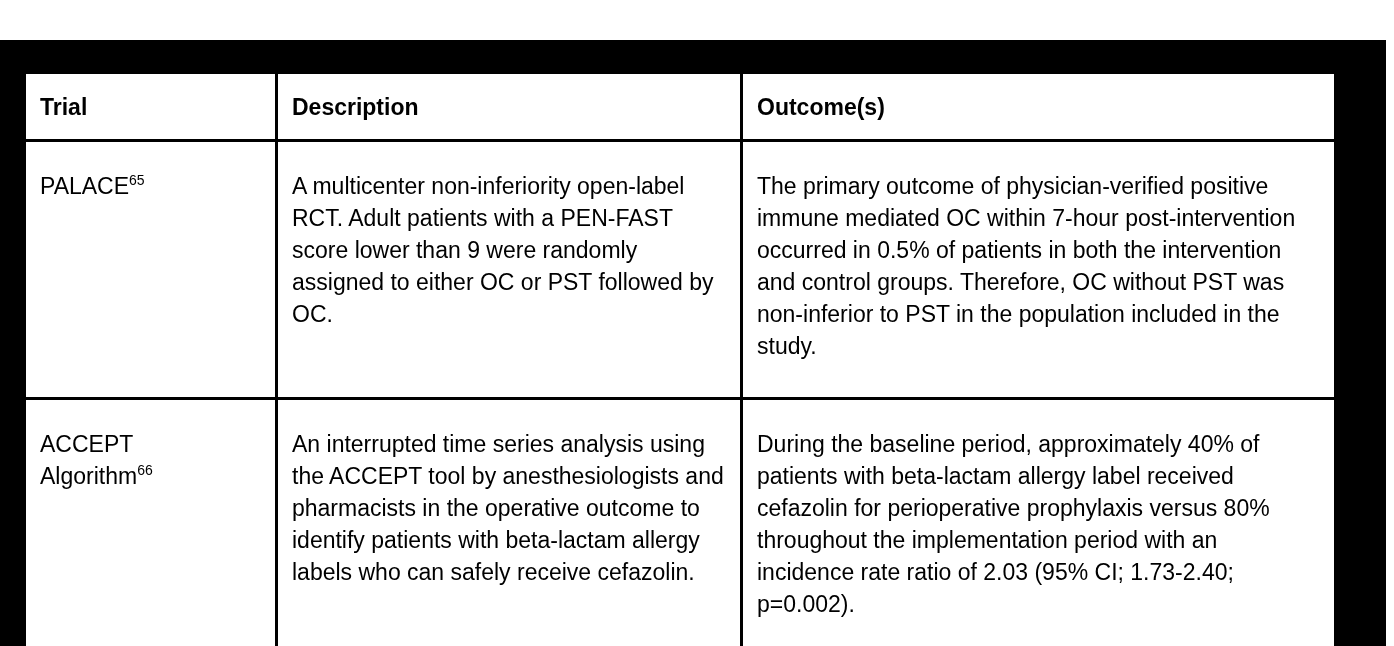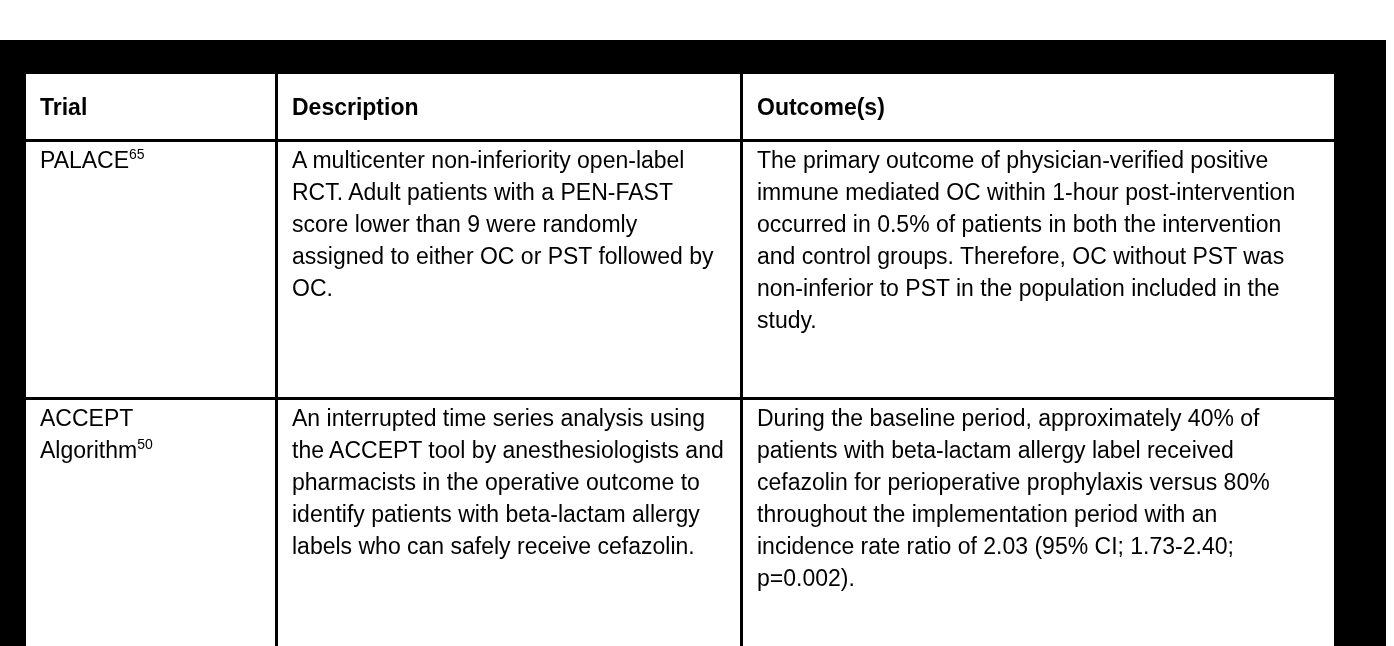--- a/index.html
+++ b/index.html
@@ -42,21 +42,21 @@
   table.trial-table th {
     font-weight: bold;
     text-align: left;
     vertical-align: middle;
     padding: 6px 14px;
     height: 53px;
   }
   table.trial-table td {
     vertical-align: top;
     text-align: left;
-    padding: 2px 14px;
+    padding: 28px 14px;
   }
   tr.data-row-1 { height: 258px; }
   tr.data-row-2 { height: 258px; }
   td.justified { text-align: justify; }
   .trial-name { white-space: pre-line; }
   sup.ref {
     font-size: 14px;
     line-height: 0;
     vertical-align: super;
   }
@@ -77,25 +77,25 @@
         <th>Description</th>
         <th>Outcome(s)</th>
       </tr>
     </thead>
     <tbody>
       <tr class="data-row-1">
         <td>
           <span class="trial-name">PALACE</span><sup class="ref">65</sup>
         </td>
         <td class="justified">A multicenter non-inferiority open-label RCT. Adult patients with a PEN-FAST score lower than 9 were randomly assigned to either OC or PST followed by OC.</td>
-        <td>The primary outcome of physician-verified positive immune mediated OC within 1-hour post-intervention occurred in 0.5% of patients in both the intervention and control groups. Therefore, OC without PST was non-inferior to PST in the population included in the study.</td>
+        <td>The primary outcome of physician-verified positive immune mediated OC within 7-hour post-intervention occurred in 0.5% of patients in both the intervention and control groups. Therefore, OC without PST was non-inferior to PST in the population included in the study.</td>
       </tr>
       <tr class="data-row-2">
         <td>
           <span class="trial-name">ACCEPT
-Algorithm</span><sup class="ref">50</sup>
+Algorithm</span><sup class="ref">66</sup>
         </td>
         <td>An interrupted time series analysis using the ACCEPT tool by anesthesiologists and pharmacists in the operative outcome to identify patients with beta-lactam allergy labels who can safely receive cefazolin.</td>
         <td>During the baseline period, approximately 40% of patients with beta-lactam allergy label received cefazolin for perioperative prophylaxis versus 80% throughout the implementation period with an incidence rate ratio of 2.03 (95% CI; 1.73-2.40; p=0.002).</td>
       </tr>
     </tbody>
   </table>
 </div>
 
 </body></html>

